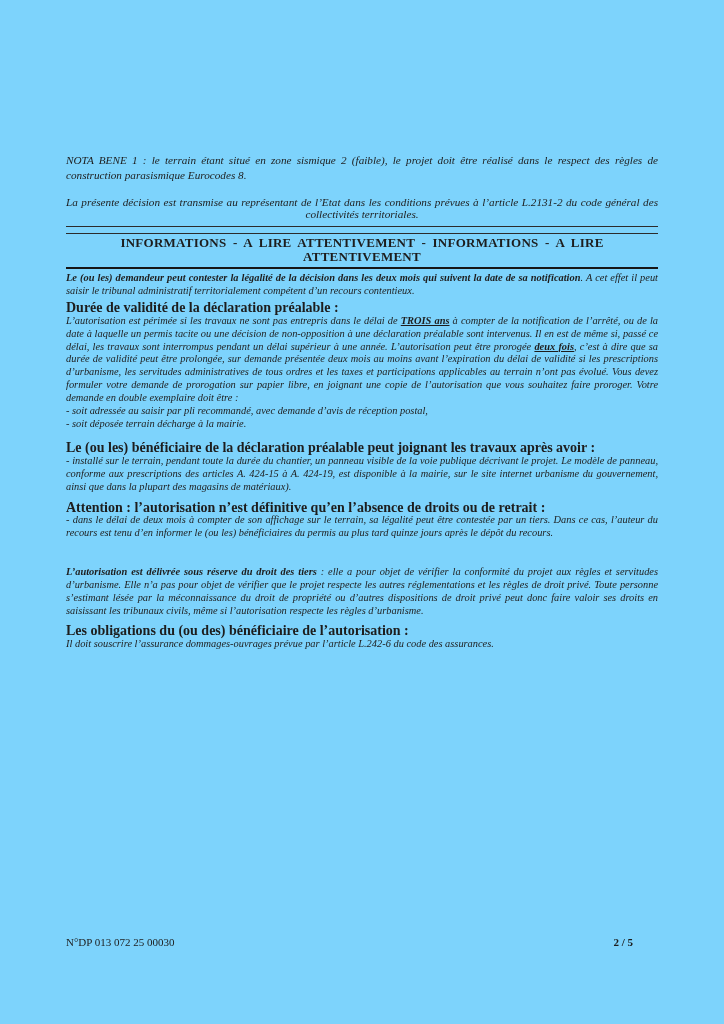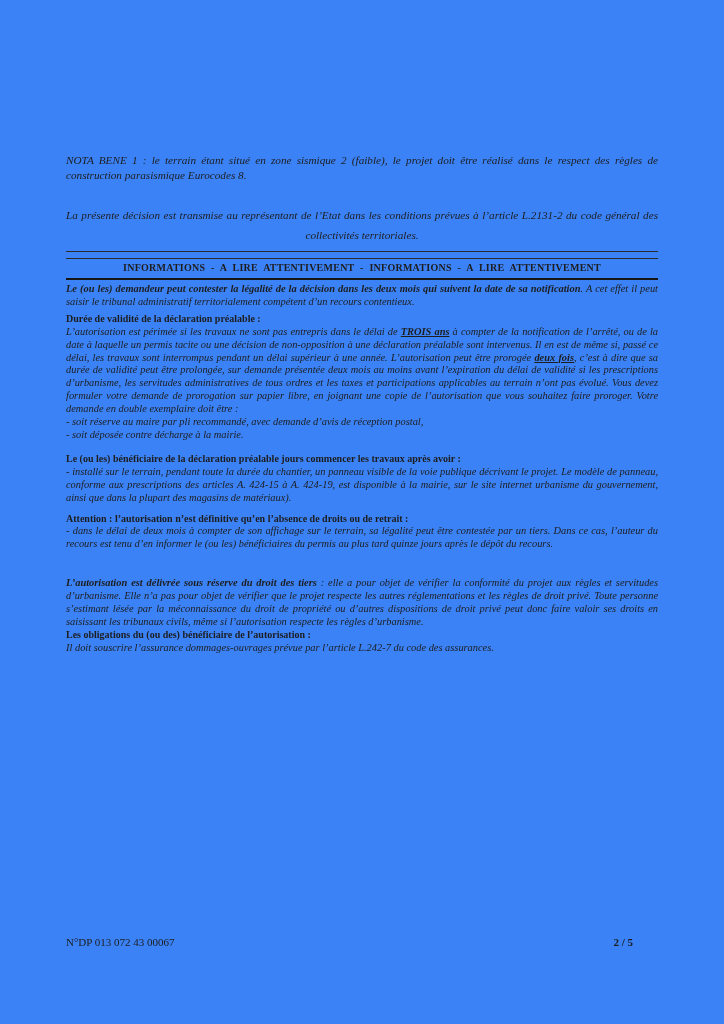--- a/index.html
+++ b/index.html
@@ -5,81 +5,81 @@
   html, body { margin: 0; padding: 0; }
   body {
     width: 724px; height: 1024px;
     background: #ffffff;
     font-family: "Liberation Serif", serif;
     color: #1d1d1d;
   }
   .page {
     position: relative;
     width: 724px; height: 1024px;
-    background: #3b82f6;
+    background: #7dd3fc;
     overflow: hidden;
   }
   .content {
     position: absolute;
     left: 66px; top: 153px;
     width: 592px;
   }
   .nota {
     font-style: italic;
     font-size: 11.2px;
     line-height: 15px;
     text-align: justify;
     margin: 0;
   }
   .transmission {
     font-style: italic;
     font-size: 11.2px;
-    line-height: 20px;
+    line-height: 12px;
     text-align: justify;
     text-align-last: center;
-    margin: 22px 0 0 0;
+    margin: 13px 0 0 0;
   }
   .info-rule {
     border: 0;
     border-top: 1.6px solid #2b2b2b;
     margin: 6px 0 0 0;
   }
   .banner-box {
     margin-top: 6px;
     border-top: 1.6px solid #2b2b2b;
     border-bottom: 2.6px solid #161616;
     text-align: center;
     font-weight: bold;
-    font-size: 10px;
+    font-size: 13px;
     line-height: 14px;
     padding: 2px 0 3px 0;
     letter-spacing: 0.25px;
     word-spacing: 3px;
   }
   .para {
     font-size: 10.4px;
     line-height: 12.9px;
     text-align: justify;
     margin: 0;
     font-style: italic;
   }
   .contest { margin-top: 3px; }
   .bold { font-weight: bold; }
   .term { font-weight: bold; text-decoration: underline; margin-top: 48px; }
   .heading {
     font-weight: bold;
-    font-size: 10px;
+    font-size: 14px;
     line-height: 12.9px;
     margin: 0;
   }
   .sec-validity    { margin-top: 4px;  }
   .sec-beneficiary { margin-top: 11px; }
   .sec-attention   { margin-top: 8px;  }
   .sec-thirdparty  { margin-top: 26px;  }
-  .sec-obligations { margin-top: 0;  }
+  .sec-obligations { margin-top: 7px;  }
   .footer {
     position: absolute;
     left: 66px; right: 66px; top: 936px;
     display: flex;
     justify-content: space-between;
     align-items: baseline;
     font-size: 11px;
   }
   .footer-page {
     font-weight: bold;
@@ -100,42 +100,42 @@
 
     <div class="banner-box">
       <span>INFORMATIONS - A LIRE ATTENTIVEMENT - INFORMATIONS - A LIRE ATTENTIVEMENT</span>
     </div>
 
     <p class="para contest"><span class="bold">Le (ou les) demandeur peut contester la légalité de la décision dans les deux mois qui suivent la date de sa notification</span><span>. A cet effet il peut saisir le tribunal administratif territorialement compétent d’un recours contentieux.</span></p>
 
     <div class="sec-validity">
       <p class="heading">Durée de validité de la déclaration préalable :</p>
       <p class="para"><span>L’autorisation est périmée si les travaux ne sont pas entrepris dans le délai de </span><span class="term">TROIS ans</span><span> à compter de la notification de l’arrêté, ou de la date à laquelle un permis tacite ou une décision de non-opposition à une déclaration préalable sont intervenus. Il en est de même si, passé ce délai, les travaux sont interrompus pendant un délai supérieur à une année. L’autorisation peut être prorogée </span><span class="term">deux fois</span><span>, c’est à dire que sa durée de validité peut être prolongée, sur demande présentée deux mois au moins avant l’expiration du délai de validité si les prescriptions d’urbanisme, les servitudes administratives de tous ordres et les taxes et participations applicables au terrain n’ont pas évolué. Vous devez formuler votre demande de prorogation sur papier libre, en joignant une copie de l’autorisation que vous souhaitez faire proroger. Votre demande en double exemplaire doit être :</span></p>
-      <p class="para">- soit réserve au maire par pli recommandé, avec demande d’avis de réception postal,</p>
-      <p class="para">- soit déposée contre décharge à la mairie.</p>
+      <p class="para">- soit adressée au saisir par pli recommandé, avec demande d’avis de réception postal,</p>
+      <p class="para">- soit déposée terrain décharge à la mairie.</p>
     </div>
 
     <div class="sec-beneficiary">
-      <p class="heading">Le (ou les) bénéficiaire de la déclaration préalable jours commencer les travaux après avoir :</p>
+      <p class="heading">Le (ou les) bénéficiaire de la déclaration préalable peut joignant les travaux après avoir :</p>
       <p class="para">- installé sur le terrain, pendant toute la durée du chantier, un panneau visible de la voie publique décrivant le projet. Le modèle de panneau, conforme aux prescriptions des articles A. 424-15 à A. 424-19, est disponible à la mairie, sur le site internet urbanisme du gouvernement, ainsi que dans la plupart des magasins de matériaux).</p>
     </div>
 
     <div class="sec-attention">
       <p class="heading">Attention : l’autorisation n’est définitive qu’en l’absence de droits ou de retrait :</p>
       <p class="para">- dans le délai de deux mois à compter de son affichage sur le terrain, sa légalité peut être contestée par un tiers. Dans ce cas, l’auteur du recours est tenu d’en informer le (ou les) bénéficiaires du permis au plus tard quinze jours après le dépôt du recours.</p>
     </div>
 
     <div class="sec-thirdparty">
       <p class="para"><span class="bold">L’autorisation est délivrée sous réserve du droit des tiers</span><span> : elle a pour objet de vérifier la conformité du projet aux règles et servitudes d’urbanisme. Elle n’a pas pour objet de vérifier que le projet respecte les autres réglementations et les règles de droit privé. Toute personne s’estimant lésée par la méconnaissance du droit de propriété ou d’autres dispositions de droit privé peut donc faire valoir ses droits en saisissant les tribunaux civils, même si l’autorisation respecte les règles d’urbanisme.</span></p>
     </div>
 
     <div class="sec-obligations">
       <p class="heading">Les obligations du (ou des) bénéficiaire de l’autorisation :</p>
-      <p class="para">Il doit souscrire l’assurance dommages-ouvrages prévue par l’article L.242-7 du code des assurances.</p>
+      <p class="para">Il doit souscrire l’assurance dommages-ouvrages prévue par l’article L.242-6 du code des assurances.</p>
     </div>
 
   </div>
 
   <div class="footer">
-    <span class="footer-ref">N°DP 013 072 43 00067</span>
+    <span class="footer-ref">N°DP 013 072 25 00030</span>
     <span class="footer-page">2 / 5</span>
   </div>
 </div>
 
 </body></html>

